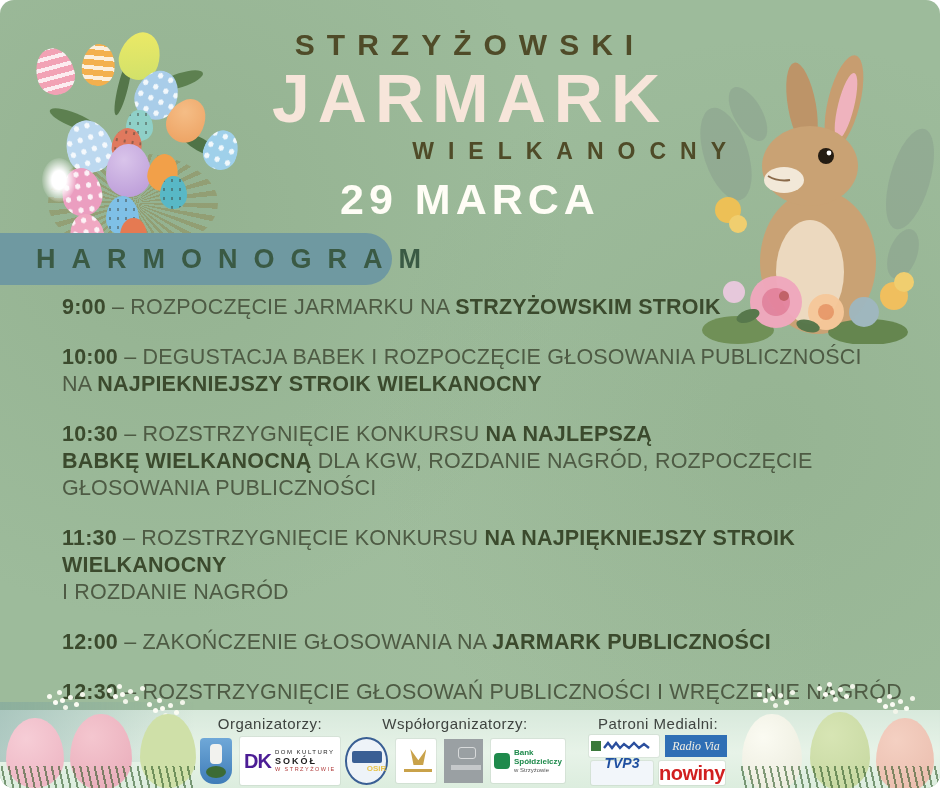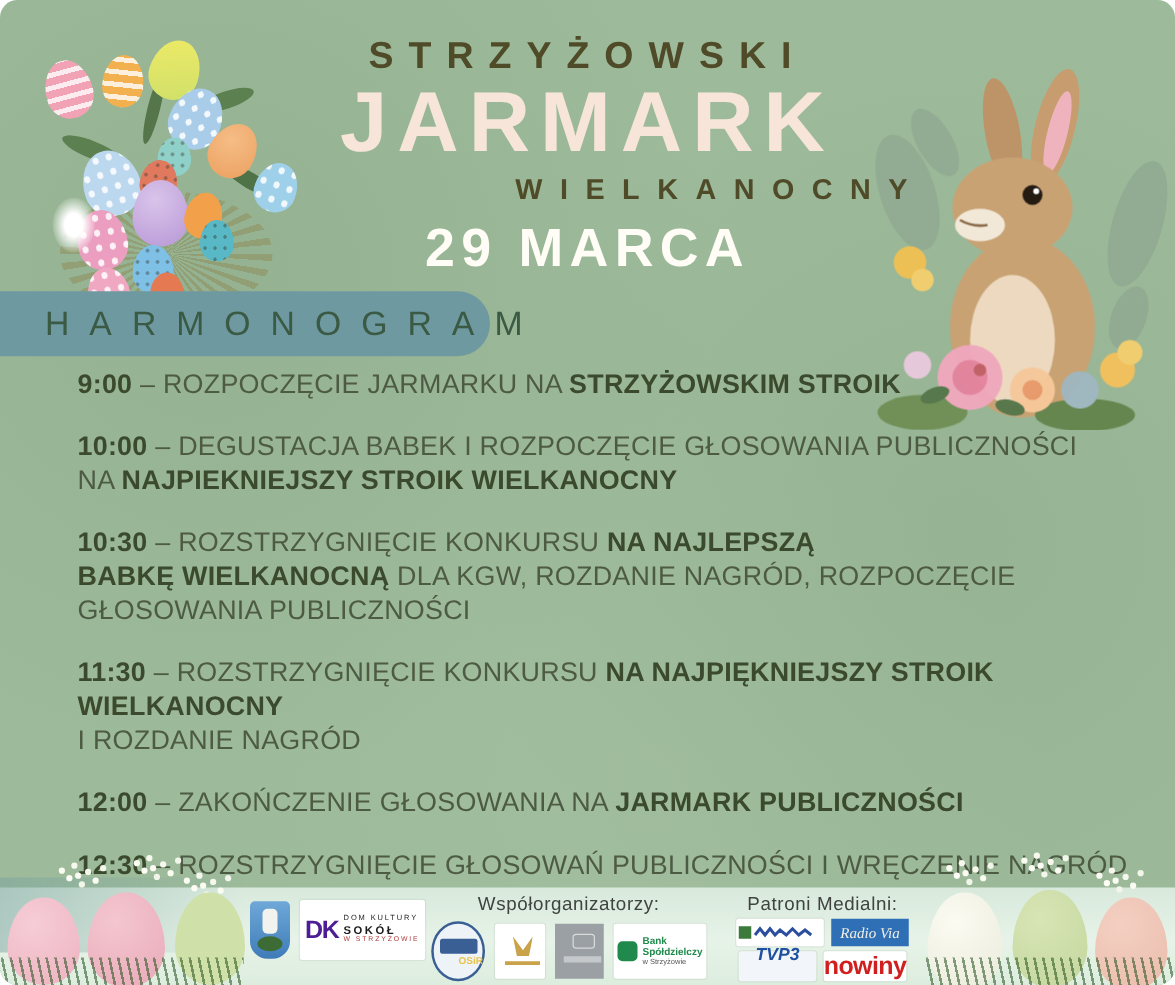--- a/index.html
+++ b/index.html
@@ -17,21 +17,21 @@
   .title-block{position:absolute; left:200px; top:28px; width:540px; text-align:center;}
   .title-top{font-size:30px; font-weight:800; letter-spacing:12px; color:#4f4b28; margin:0;}
   .title-main{font-size:68px; font-weight:800; letter-spacing:8px; color:#f7e5da; margin:2px 0 0 0; line-height:1;}
   .title-sub{font-size:23px; font-weight:800; letter-spacing:14px; color:#4f4b28; margin:6px 0 0 0;text-align:right;}
   .title-date{font-size:43px; font-weight:800; letter-spacing:5px; color:#fffdf6; margin:10px 0 0 0;}
   
   .badge{
     position:absolute; left:0; top:233px; width:356px; height:52px;
     background:#6f99a1; border-radius:0 30px 30px 0;
     display:flex; align-items:center; padding-left:36px;
-    font-size:27px; font-weight:400; letter-spacing:16px; color:#3a5a44;
+    font-size:27px; font-weight:700; letter-spacing:16px; color:#3a5a44;
   }
   
   .schedule{position:absolute; left:62px; top:294px; width:862px;}
   .schedule-item{margin:0 0 23px 0; font-size:21.5px; line-height:27px; color:#4e5b44; letter-spacing:.2px;}
   .schedule-item .time{font-weight:800; color:#3b4a2d;}
   .schedule-item .seg{font-weight:400;}
   .schedule-item .seg.bold{font-weight:800; color:#3b4a2d;}
   
   .egg{position:absolute; border-radius:50% 50% 50% 50% / 60% 60% 42% 42%;}
   .dots{background-image:radial-gradient(rgba(255,255,255,.85) 2.4px, transparent 2.6px); background-size:11px 12px;}
@@ -162,20 +162,21 @@
       <div class="flowerdot" style="left:30px;top:4px;"></div>
       <div class="flowerdot" style="left:90px;top:-2px;"></div>
       <div class="flowerdot" style="left:150px;top:10px;"></div>
       <div class="egg" style="left:2px;top:22px;width:60px;height:78px;background:radial-gradient(circle at 35% 30%,#fbfbf2,#e9e9da);"></div>
       <div class="egg" style="left:70px;top:20px;width:60px;height:78px;background:radial-gradient(circle at 35% 30%,#d7e5b4,#c4d69e);"></div>
       <div class="egg" style="left:136px;top:26px;width:58px;height:74px;background:radial-gradient(circle at 35% 30%,#f4d0c2,#e9bbab);"></div>
       <div class="grass" style="left:0;width:200px;"></div>
     </div>
 
     <div class="fgroup" style="left:170px;width:200px;">
+      <div class="footer-label">Organizatorzy:</div>
       <div class="logo-row">
         <div style="width:32px;height:46px;background:linear-gradient(180deg,#6fa8d8,#3f7cb8);border-radius:4px 4px 14px 14px;position:relative;">
           <div style="position:absolute;left:10px;top:6px;width:12px;height:20px;background:#f2f2ee;border-radius:4px;"></div>
           <div style="position:absolute;left:6px;top:28px;width:20px;height:12px;background:#3c6b35;border-radius:50%;"></div>
         </div>
         <div class="logo-box" style="width:92px;height:44px;display:flex;align-items:center;gap:4px;padding:2px 4px;">
           <span style="font-size:20px;font-weight:800;color:#4c1d95;letter-spacing:-1px;">DK</span>
           <span style="text-align:left;line-height:1.15;">
             <span style="display:block;font-size:6px;letter-spacing:1.5px;color:#1c1c1c;">DOM KULTURY</span>
             <span style="display:block;font-size:9px;font-weight:800;letter-spacing:2px;color:#1c1c1c;">SOKÓŁ</span>

